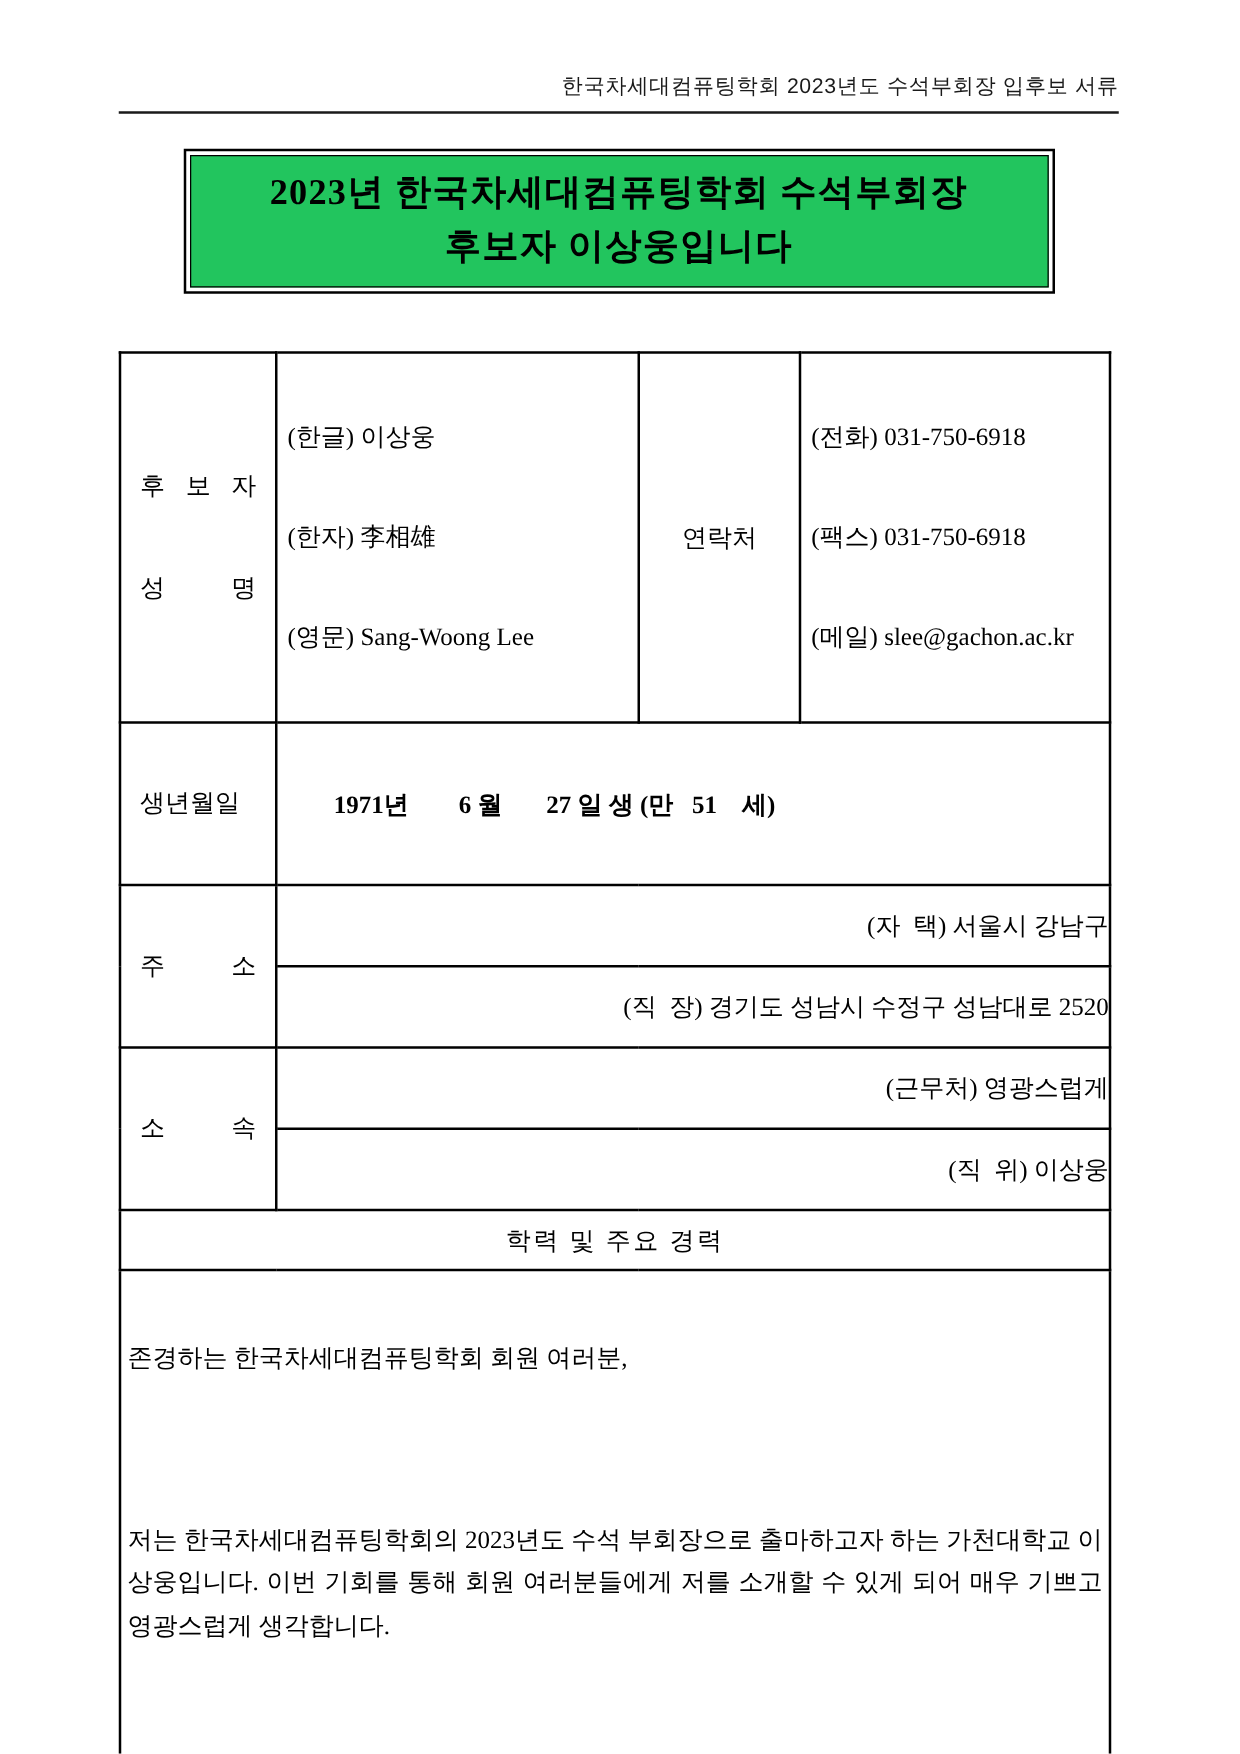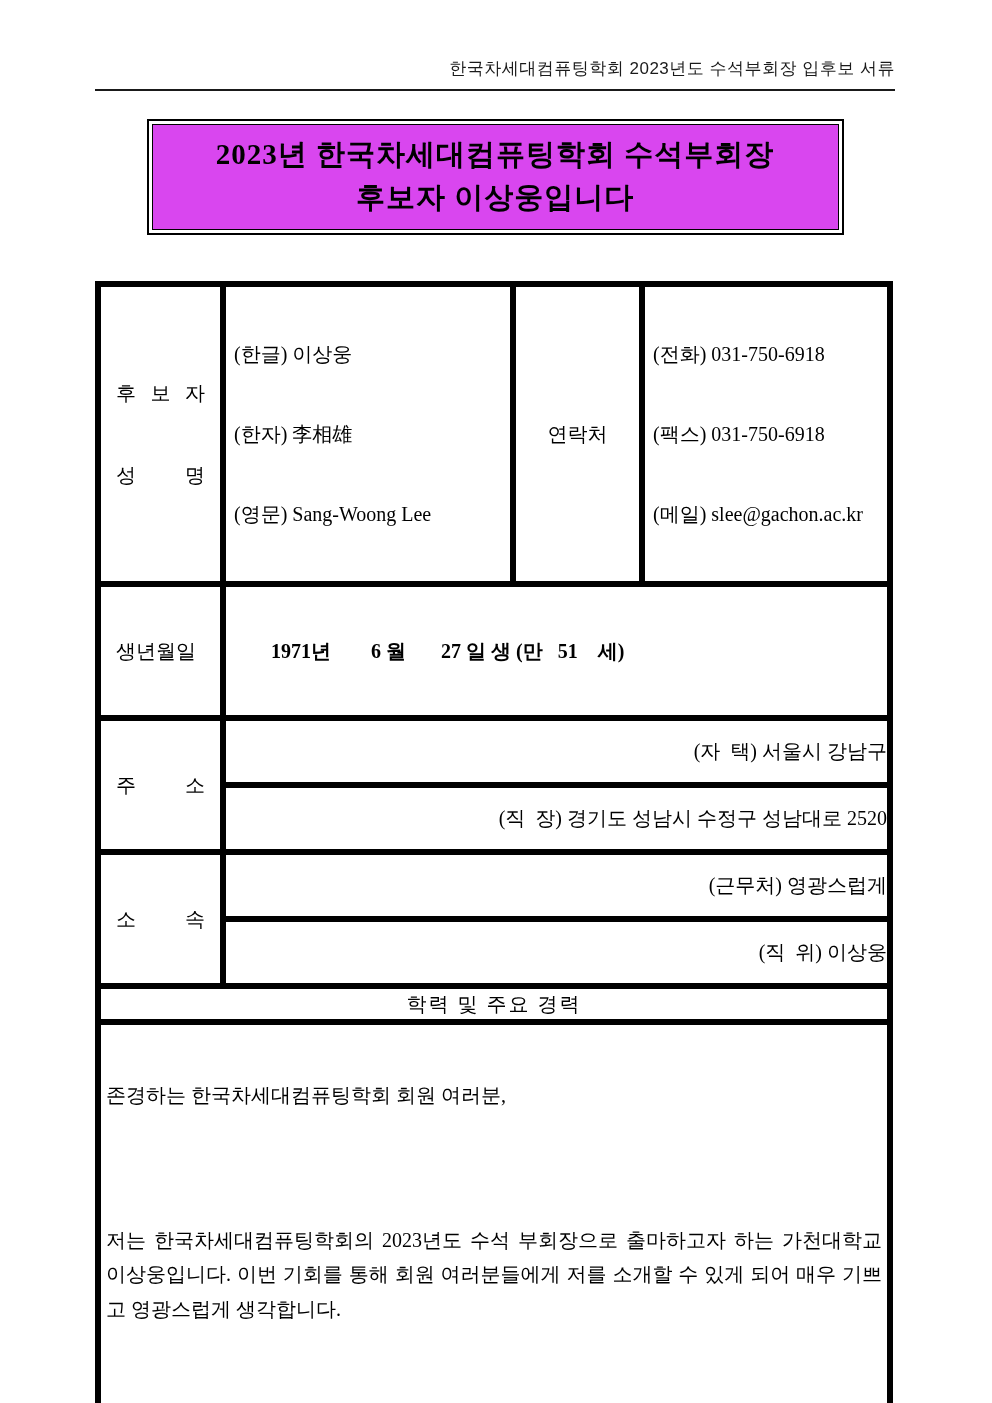--- a/index.html
+++ b/index.html
@@ -39,41 +39,41 @@
   
   .title-box-outer {
     margin: 28px auto 0 auto;
     width: 697px;
     border: 2px solid #000;
     padding: 3px;
     background: #fff;
   }
   .title-box-inner {
     border: 1.5px solid #000;
-    background: #d946ef;
+    background: #22c55e;
     padding: 8px 4px 10px 4px;
     text-align: center;
   }
   .title-line {
     font-size: 29px;
     font-weight: bold;
     line-height: 43px;
     letter-spacing: 1px;
     color: #000;
   }
 
   
   table.cand {
     margin-top: 46px;
     width: 792px;
     border-collapse: collapse;
     table-layout: fixed;
   }
   table.cand td {
-    border: 6px solid #000000;
+    border: 2px solid #000000;
     font-size: 20px;
     color: #000;
     vertical-align: middle;
     white-space: pre-wrap;
     overflow: hidden;
   }
   td.lbl {
     text-align: justify;
     text-align-last: justify;
     padding: 0 15px;
@@ -82,21 +82,21 @@
   }
   td.lbl .lbl-line {
     text-align: justify;
     text-align-last: justify;
     line-height: 36px;
   }
   td.center-lbl { text-align: center; }
   .r-name  { height: 112px; }
   .r-birth { height: 42px; }
   .r-half  { height: 50px; }
-  .r-head  { height: 36px; }
+  .r-head  { height: 48px; }
   td.multiline { padding: 4px 4px 4px 8px; }
   td.multiline .cell-line { line-height: 34px; }
   td.birth-val { padding-left: 45px; font-weight: bold; }
   td.sub-val { padding-left: 6px; text-align: right; }
   td.career-head {
     text-align: center;
     font-size: 21px;
     letter-spacing: 2px;
   }
 

